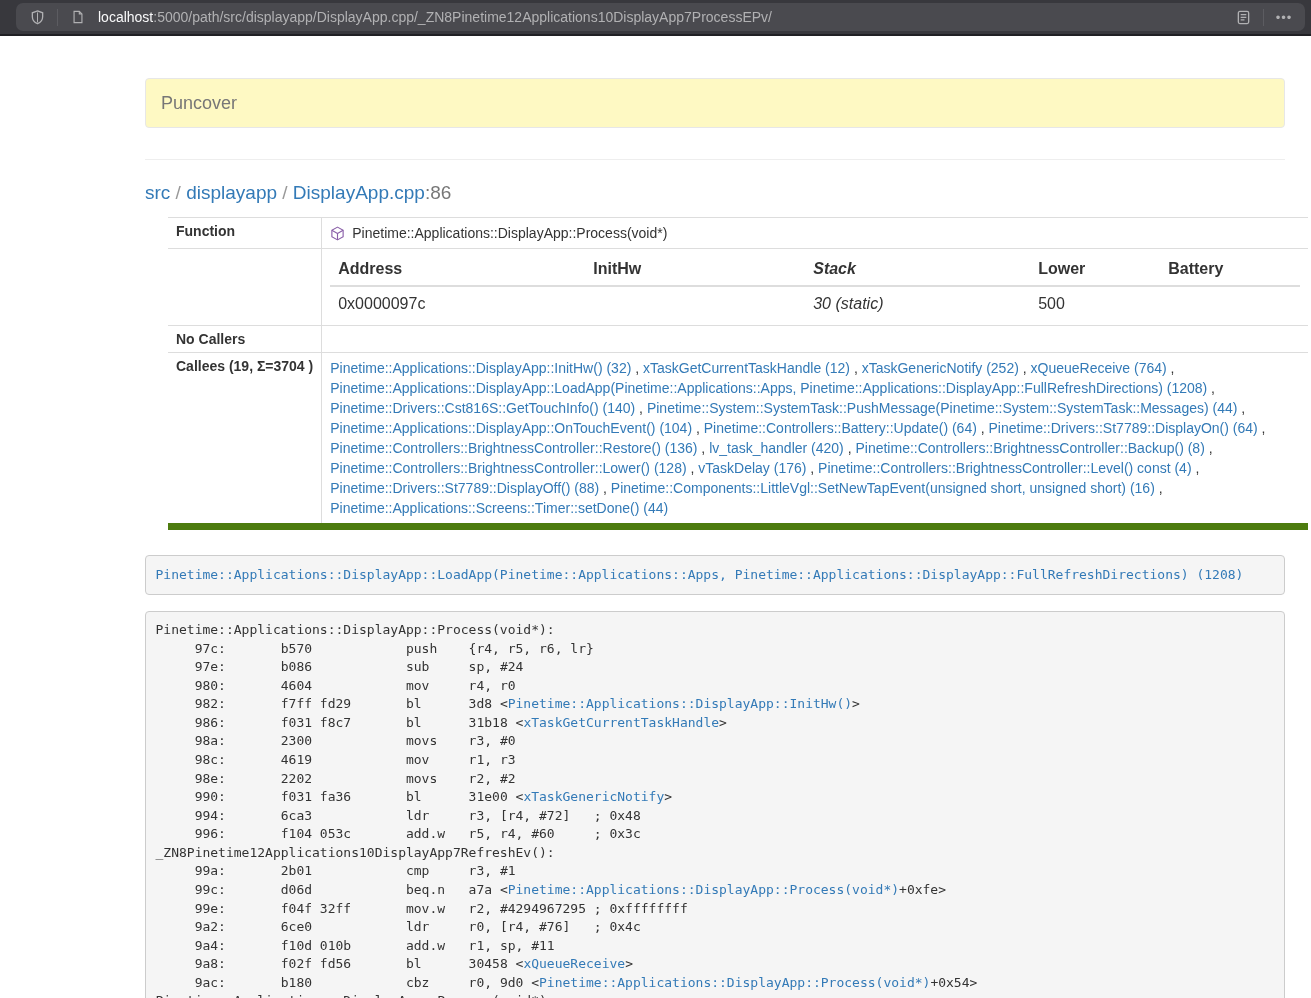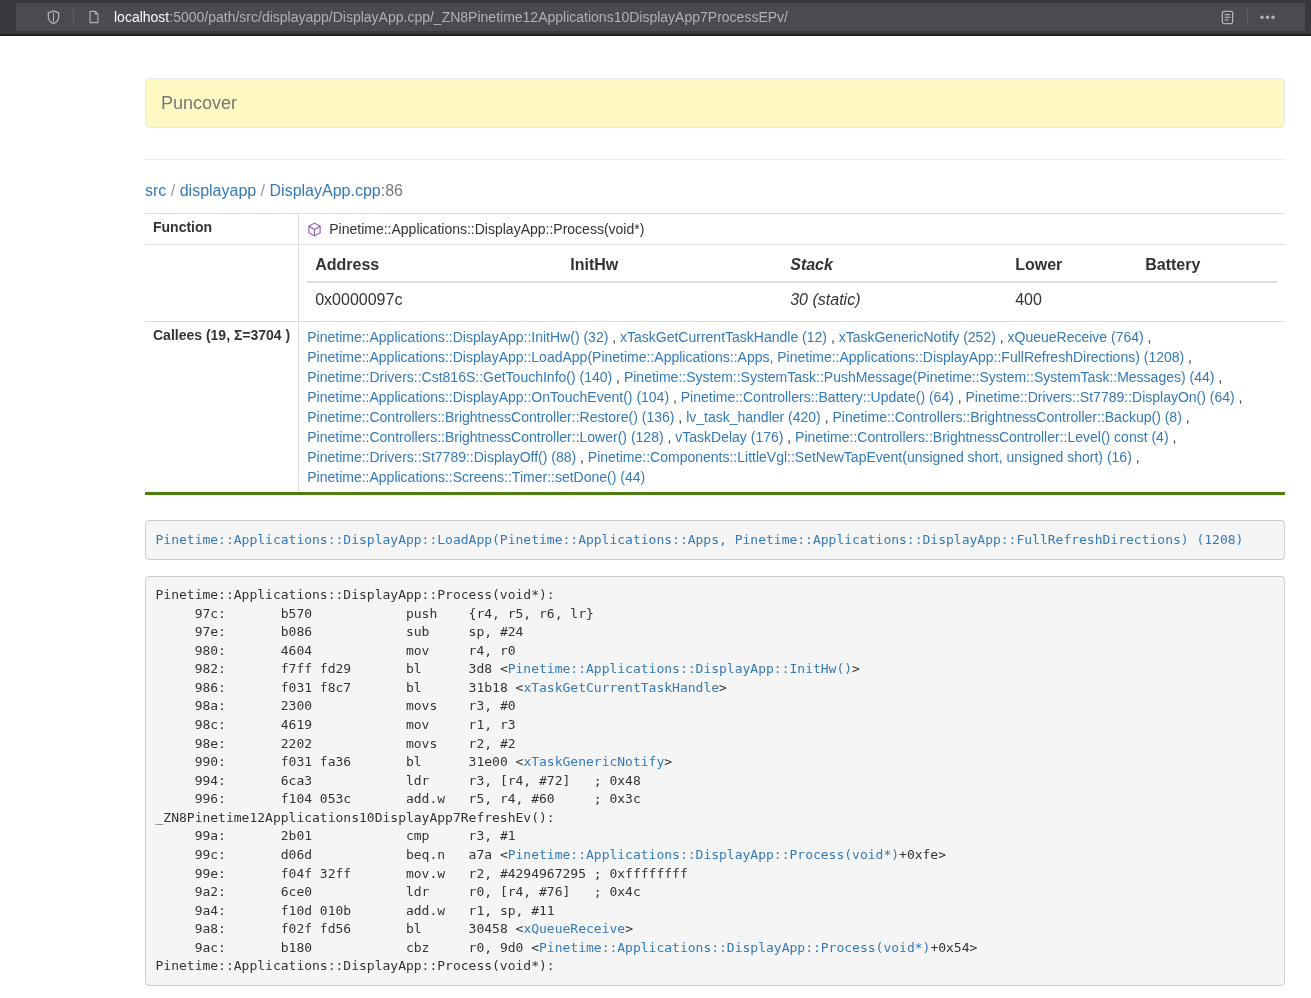--- a/index.html
+++ b/index.html
@@ -2,44 +2,44 @@
 <html><head>
 <meta charset="utf-8">
 <style>
   * { margin:0; padding:0; box-sizing:border-box; }
   html,body { width:1311px; height:998px; overflow:hidden; background:#fff;
     font-family:"Liberation Sans","DejaVu Sans",sans-serif; color:#333; }
 
   
   .browser-bar { height:36px; background:#38383d; border-bottom:2px solid #202024;
     display:flex; align-items:center; padding:0 6px 0 16px; }
-  .url-field { flex:1; height:28px; background:#4a4a4f; border-radius:0;
-    display:flex; align-items:center; padding:0 24px; min-width:0; }
+  .url-field { flex:1; height:28px; background:#4a4a4f; border-radius:7px;
+    display:flex; align-items:center; padding:0 8px; min-width:0; }
   .uf-sep { width:1px; height:17px; background:#5c5c61; margin:0 7px; flex:none; }
   .url-text { font-size:14px; color:#b1b1b3; white-space:nowrap; overflow:hidden;
     text-overflow:clip; flex:1; min-width:0; margin-left:7px; }
   .url-host { color:#f9f9fa; }
   .uf-btn { flex:none; display:flex; align-items:center; justify-content:center;
     width:26px; height:24px; cursor:pointer; }
   .dots { color:#b1b1b3; font-size:13px; letter-spacing:1px; line-height:1; }
 
   
   .container { margin-left:145px; width:1140px; }
   .navbar { margin-top:42px; height:50px; background:#fef9c3;
     border:1px solid #e7e7e7; border-radius:4px; display:flex; align-items:center; }
   .brand { color:#777; font-size:18px; padding:0 15px; }
   hr.rule { border:none; border-top:1px solid #eee; margin:31px 0 22px 0; }
 
-  .breadcrumb { font-size:16px; margin-bottom:13px; }
+  .breadcrumb { font-size:19px; margin-bottom:13px; }
   a.lnk { color:#337ab7; text-decoration:none; cursor:pointer; }
   .crumb-sep { color:#999; }
   .crumb-suffix { color:#777; }
 
   table.main { width:100%; border-collapse:collapse; font-size:14px;
-    border-bottom:3px solid #4d7c0f; margin-bottom:25px; }
+    border-bottom:7px solid #4d7c0f; margin-bottom:25px;margin-left:23px; }
   table.main > tbody > tr { border-top:1px solid #ddd; }
   table.main > tbody > tr > th { width:151px; text-align:left; vertical-align:top;
     padding:5px 8px; font-weight:bold; white-space:nowrap; }
   table.main > tbody > tr > td { padding:5px 8px; border-left:1px solid #ddd;
     vertical-align:top; line-height:20px; }
   td.no-pad { padding:5px 0 5px 8px; }
 
   table.stats { width:100%; border-collapse:collapse; font-size:16px; }
   table.stats th { text-align:left; font-weight:bold; padding:5px 8px 6px 8px;
     border-bottom:2px solid #ddd; }
@@ -125,26 +125,30 @@
                   <th>Stack</th>
                   <th>Lower</th>
                   <th>Battery</th>
                 </tr>
               </thead>
             <tbody>
                 <tr>
                   <td>0x0000097c</td>
                   <td></td>
                   <td>30 (static)</td>
-                  <td>400</td>
+                  <td>500</td>
                   <td></td>
                 </tr>
               </tbody>
           </table>
         </td>
+      </tr>
+      <tr>
+        <th>No Callers</th>
+        <td></td>
       </tr>
       <tr>
         <th>Callees (19, Σ=3704 )</th>
         <td><a href="#" class="lnk">Pinetime::Applications::DisplayApp::InitHw() (32)</a> , <a href="#" class="lnk">xTaskGetCurrentTaskHandle (12)</a> , <a href="#" class="lnk">xTaskGenericNotify (252)</a> , <a href="#" class="lnk">xQueueReceive (764)</a> , <a href="#" class="lnk">Pinetime::Applications::DisplayApp::LoadApp(Pinetime::Applications::Apps, Pinetime::Applications::DisplayApp::FullRefreshDirections) (1208)</a> , <a href="#" class="lnk">Pinetime::Drivers::Cst816S::GetTouchInfo() (140)</a> , <a href="#" class="lnk">Pinetime::System::SystemTask::PushMessage(Pinetime::System::SystemTask::Messages) (44)</a> , <a href="#" class="lnk">Pinetime::Applications::DisplayApp::OnTouchEvent() (104)</a> , <a href="#" class="lnk">Pinetime::Controllers::Battery::Update() (64)</a> , <a href="#" class="lnk">Pinetime::Drivers::St7789::DisplayOn() (64)</a> , <a href="#" class="lnk">Pinetime::Controllers::BrightnessController::Restore() (136)</a> , <a href="#" class="lnk">lv_task_handler (420)</a> , <a href="#" class="lnk">Pinetime::Controllers::BrightnessController::Backup() (8)</a> , <a href="#" class="lnk">Pinetime::Controllers::BrightnessController::Lower() (128)</a> , <a href="#" class="lnk">vTaskDelay (176)</a> , <a href="#" class="lnk">Pinetime::Controllers::BrightnessController::Level() const (4)</a> , <a href="#" class="lnk">Pinetime::Drivers::St7789::DisplayOff() (88)</a> , <a href="#" class="lnk">Pinetime::Components::LittleVgl::SetNewTapEvent(unsigned short, unsigned short) (16)</a> , <a href="#" class="lnk">Pinetime::Applications::Screens::Timer::setDone() (44)</a></td>
       </tr>
     </tbody>
   </table>
 
   <pre class="codebox"><a href="#" class="lnk">Pinetime::Applications::DisplayApp::LoadApp(Pinetime::Applications::Apps, Pinetime::Applications::DisplayApp::FullRefreshDirections) (1208)</a></pre>
 

